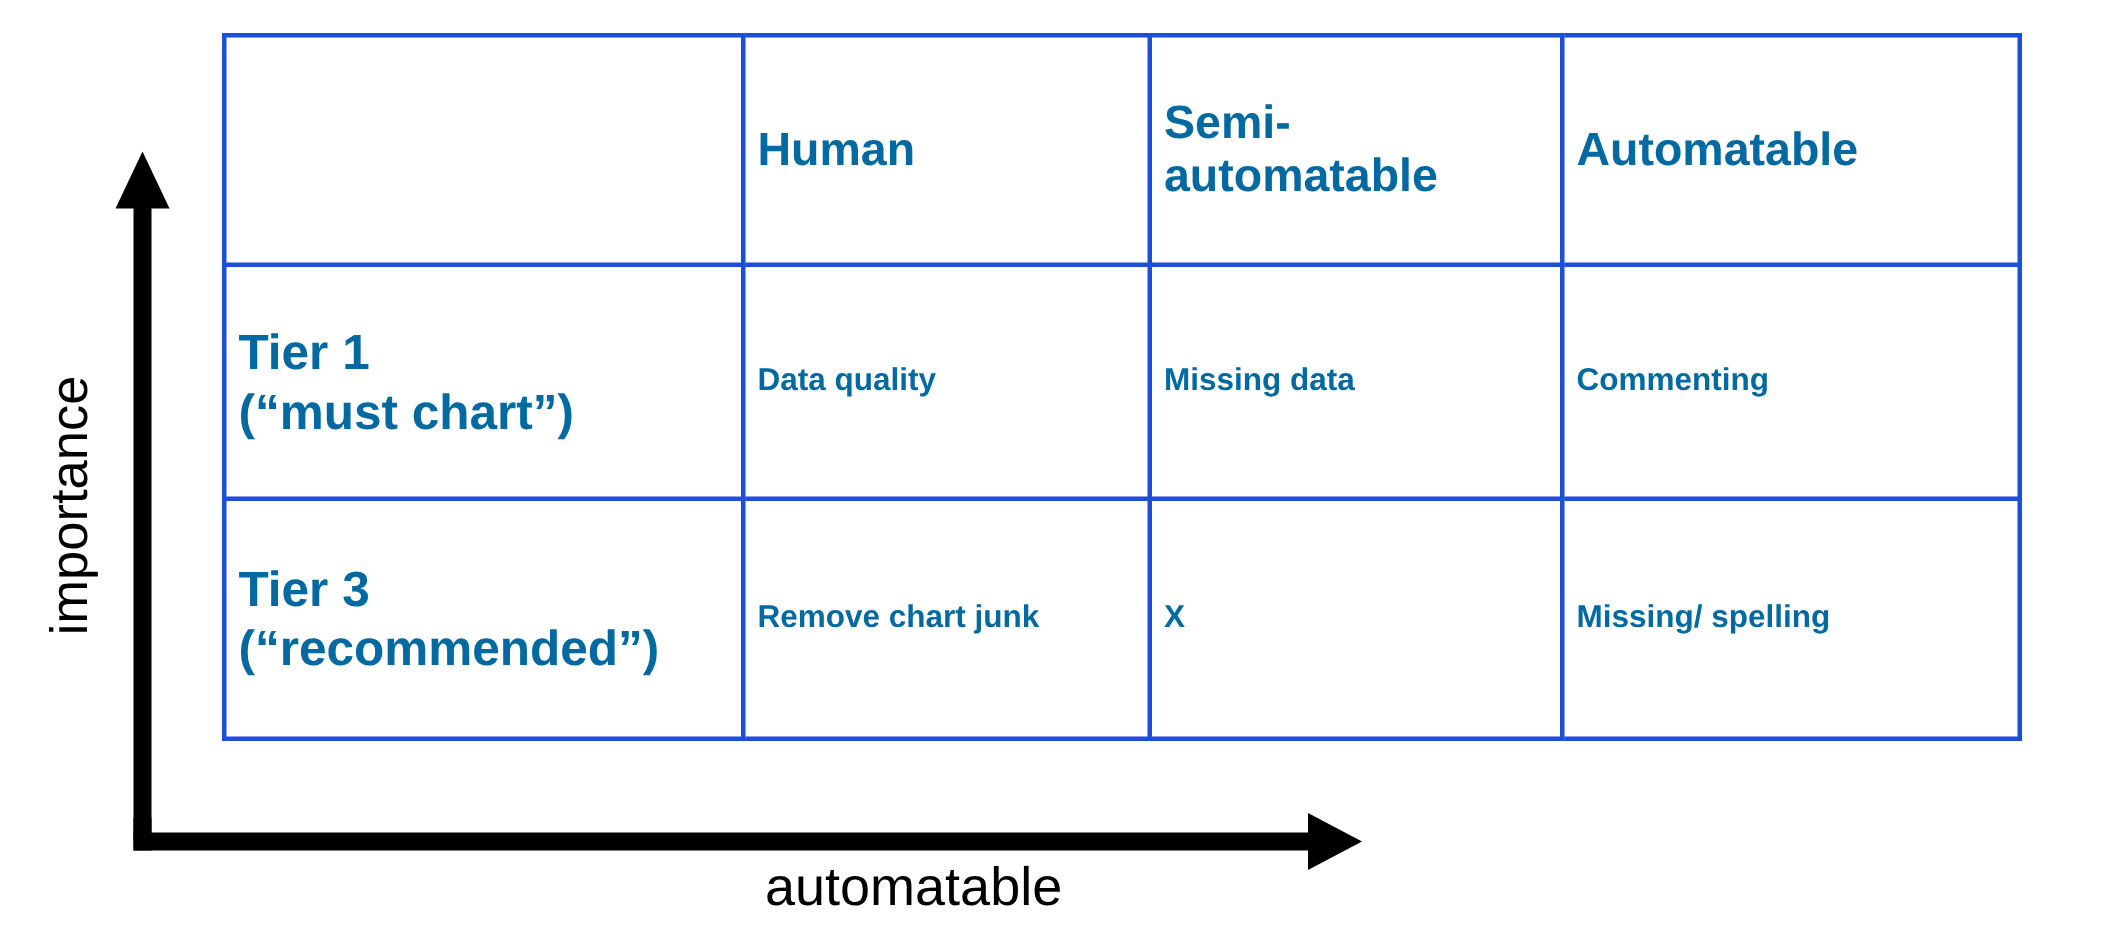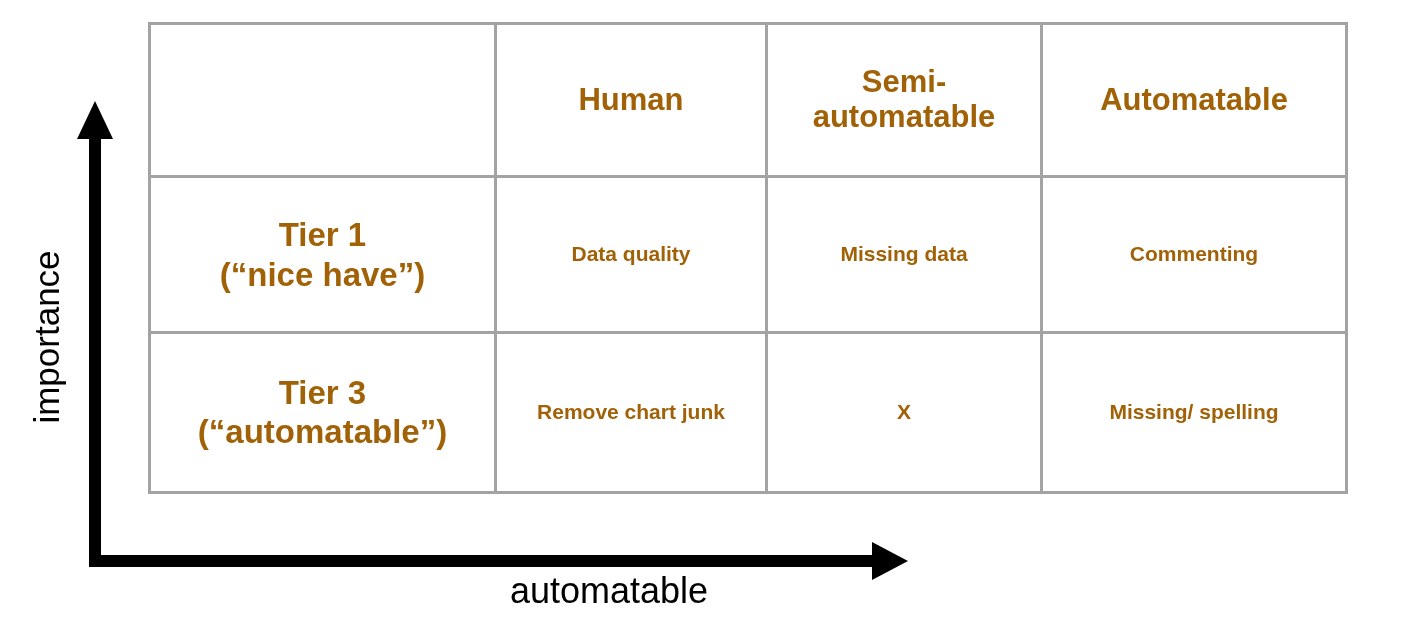--- a/index.html
+++ b/index.html
@@ -56,25 +56,24 @@
     position: absolute;
     left: 148px;
     top: 22px;
     width: 1197px;
     height: 472px;
     border-collapse: collapse;
     table-layout: fixed;
     background: #ffffff;
   }
   #matrix-table td, #matrix-table th {
-    border: 3px solid #a3a3a3;
-    text-align: center;
+    border: 3px solid #1d4ed8;
     vertical-align: middle;
     padding: 2px 8px;
-    color: #a16207;
+    color: #0369a1;
   }
 
   col.c-tier  { width: 346px; }
   col.c-human { width: 271px; }
   col.c-semi  { width: 275px; }
   col.c-auto  { width: 305px; }
 
   tr.r-head { height: 111px; }
   tr.r-t1   { height: 113px; }
   tr.r-t2   { height: 132px; }
@@ -144,32 +143,32 @@
         <td class="col-head col-head-semi">
           <span>Semi-</span><br>
           <span>automatable</span>
         </td>
         <td class="col-head col-head-auto">Automatable</td>
       </tr>
 
       <tr class="r-t1">
         <td class="tier-cell">
           <span class="tier-name">Tier 1</span>
-          <span class="tier-sub">(“nice have”)</span>
+          <span class="tier-sub">(“must chart”)</span>
         </td>
         <td class="item-cell">Data quality</td>
         <td class="item-cell">Missing data</td>
         <td class="item-cell">Commenting</td>
       </tr>
 
 
       <tr class="r-t3">
         <td class="tier-cell">
           <span class="tier-name">Tier 3</span>
-          <span class="tier-sub">(“automatable”)</span>
+          <span class="tier-sub">(“recommended”)</span>
         </td>
         <td class="item-cell">Remove chart junk</td>
         <td class="item-cell">X</td>
         <td class="item-cell">Missing/ spelling</td>
       </tr>
     </tbody>
   </table>
 
 </div>
 

